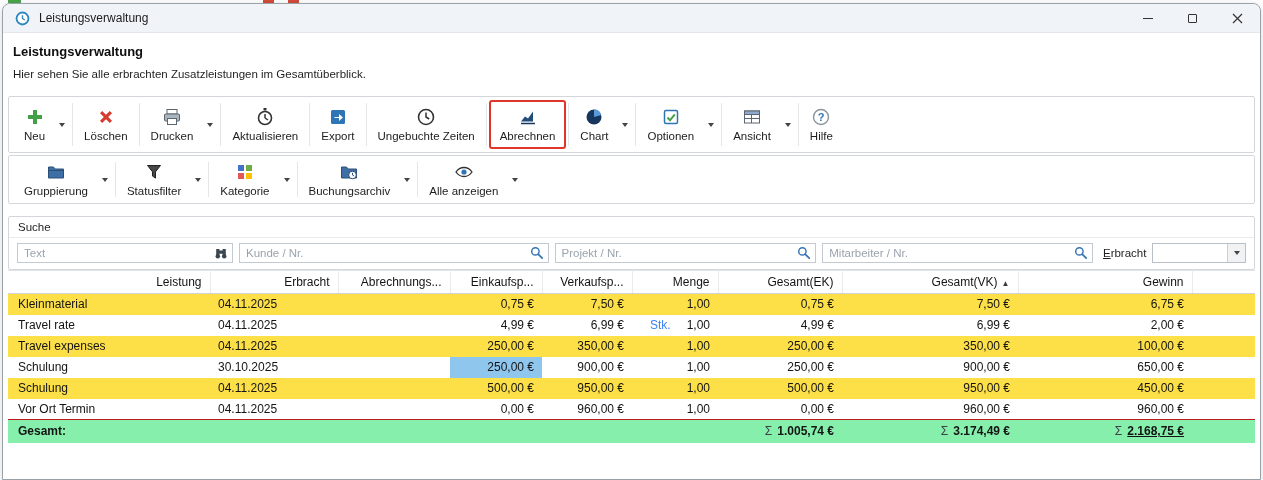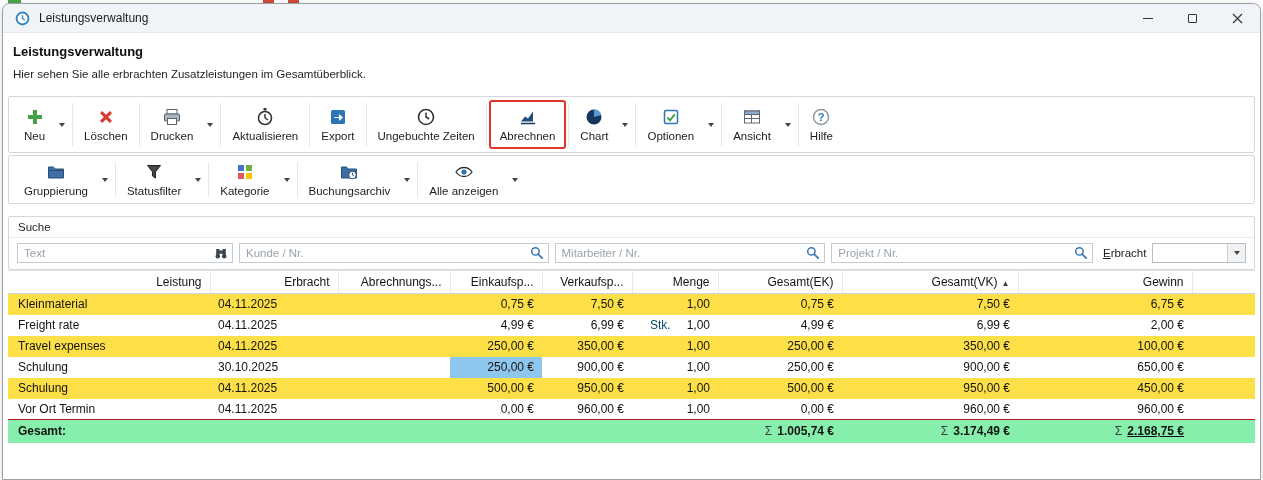--- a/index.html
+++ b/index.html
@@ -77,21 +77,21 @@
              border-top:1px solid #e2e5e8; border-bottom:1px solid #cfd3d7;
              border-right:1px solid #e8eaec; overflow:hidden; white-space:nowrap;
              background:#fff; cursor:pointer; }
   thead th.ar { text-align:right; }
   thead th.filler { border-right:none; cursor:default; }
   tbody td { height:21px; padding:0 8px; white-space:nowrap; overflow:hidden; }
   td.al { text-align:left; } td.ar { text-align:right; }
   tr.even td { background:#fde047; }
   tr.odd  td { background:#ffffff; }
   td.cell-selected { background:#8fc6ee !important; }
-  .unit { color:#0c4a6e; margin-right:16px; }
+  .unit { color:#3b82f6; margin-right:16px; }
   tfoot td { height:23px; padding:0 8px; border-top:1px solid #b91c1c;
              font-weight:bold; background:#86efac; white-space:nowrap; }
   tfoot td.ar { text-align:right; }
   .sigma { font-weight:normal; color:#3c4146; margin-right:5px; }
   .sum-underline { text-decoration:underline; }
   td:first-child, th:first-child { padding-left:10px; }
   .sort-arrow { font-size:8px; margin-left:4px; color:#3a3a3a; }
 </style>
 </head>
 <body>
@@ -328,31 +328,31 @@
         </div>
         <div class="input-wrap w2">
           <input type="text" placeholder="Kunde / Nr." style="">
           <span class="input-icon">
               <svg width="16" height="16" viewBox="0 0 20 20">
                 <circle cx="8" cy="8" r="4.6" fill="none" stroke="#3575b5" stroke-width="1.8"></circle>
                 <path d="M11.4 11.4L16.5 16.5" stroke="#3575b5" stroke-width="2.2" stroke-linecap="round"></path>
               </svg>
             </span>
         </div>
-        <div class="input-wrap w4">
-          <input type="text" placeholder="Mitarbeiter / Nr." style="">
+        <div class="input-wrap w3">
+          <input type="text" placeholder="Projekt / Nr." style="">
           <span class="input-icon">
               <svg width="16" height="16" viewBox="0 0 20 20">
                 <circle cx="8" cy="8" r="4.6" fill="none" stroke="#3575b5" stroke-width="1.8"></circle>
                 <path d="M11.4 11.4L16.5 16.5" stroke="#3575b5" stroke-width="2.2" stroke-linecap="round"></path>
               </svg>
             </span>
         </div>
-        <div class="input-wrap w3">
-          <input type="text" placeholder="Projekt / Nr." style="">
+        <div class="input-wrap w4">
+          <input type="text" placeholder="Mitarbeiter / Nr." style="">
           <span class="input-icon">
               <svg width="16" height="16" viewBox="0 0 20 20">
                 <circle cx="8" cy="8" r="4.6" fill="none" stroke="#3575b5" stroke-width="1.8"></circle>
                 <path d="M11.4 11.4L16.5 16.5" stroke="#3575b5" stroke-width="2.2" stroke-linecap="round"></path>
               </svg>
             </span>
         </div>
         <span class="erbracht-label"><span class="accel">E</span><span>rbracht</span></span>
         <div class="combo">
           <span class="combo-value"></span>
@@ -398,21 +398,21 @@
               <td class="al"></td>
               <td class="ar">0,75 €</td>
               <td class="ar">7,50 €</td>
               <td class="ar"><span>1,00</span></td>
               <td class="ar">0,75 €</td>
               <td class="ar">7,50 €</td>
               <td class="ar">6,75 €</td>
               <td class=""></td>
             </tr>
             <tr class="odd">
-              <td class="al">Freight rate</td>
+              <td class="al">Travel rate</td>
               <td class="al">04.11.2025</td>
               <td class="al"></td>
               <td class="ar">4,99 €</td>
               <td class="ar">6,99 €</td>
               <td class="ar"><span class="unit">Stk.</span><span>1,00</span></td>
               <td class="ar">4,99 €</td>
               <td class="ar">6,99 €</td>
               <td class="ar">2,00 €</td>
               <td class=""></td>
             </tr>

